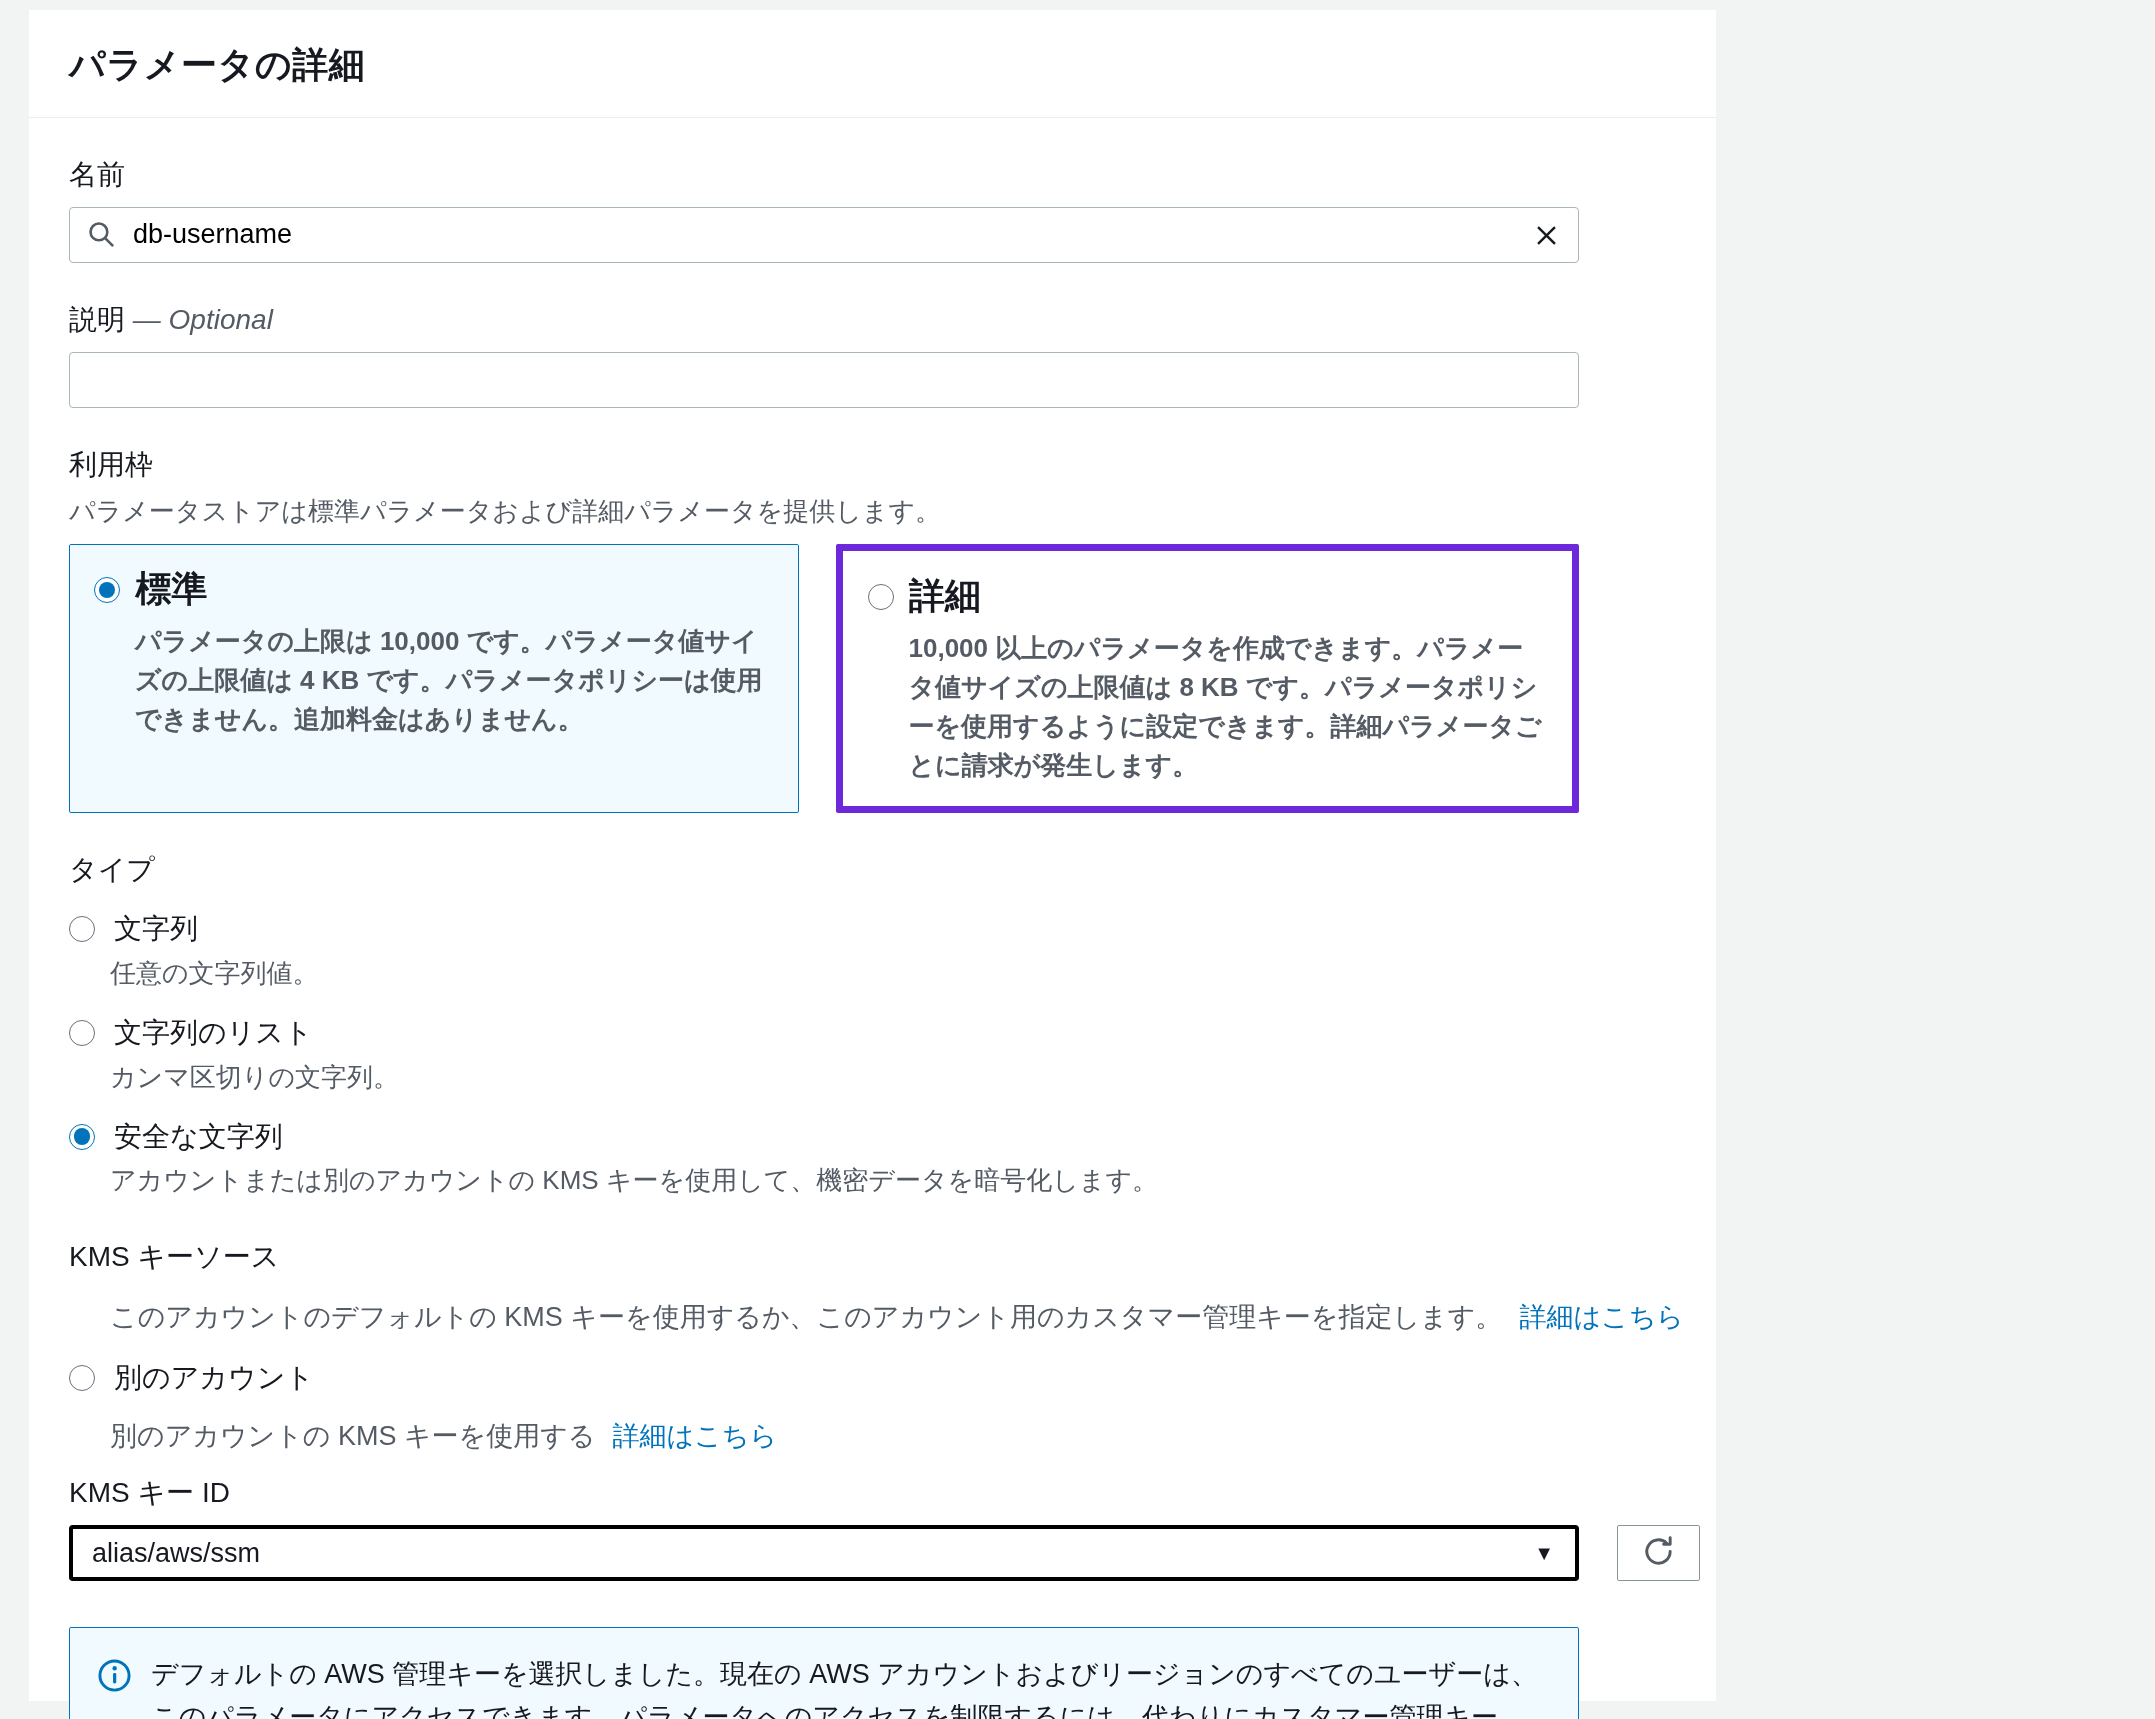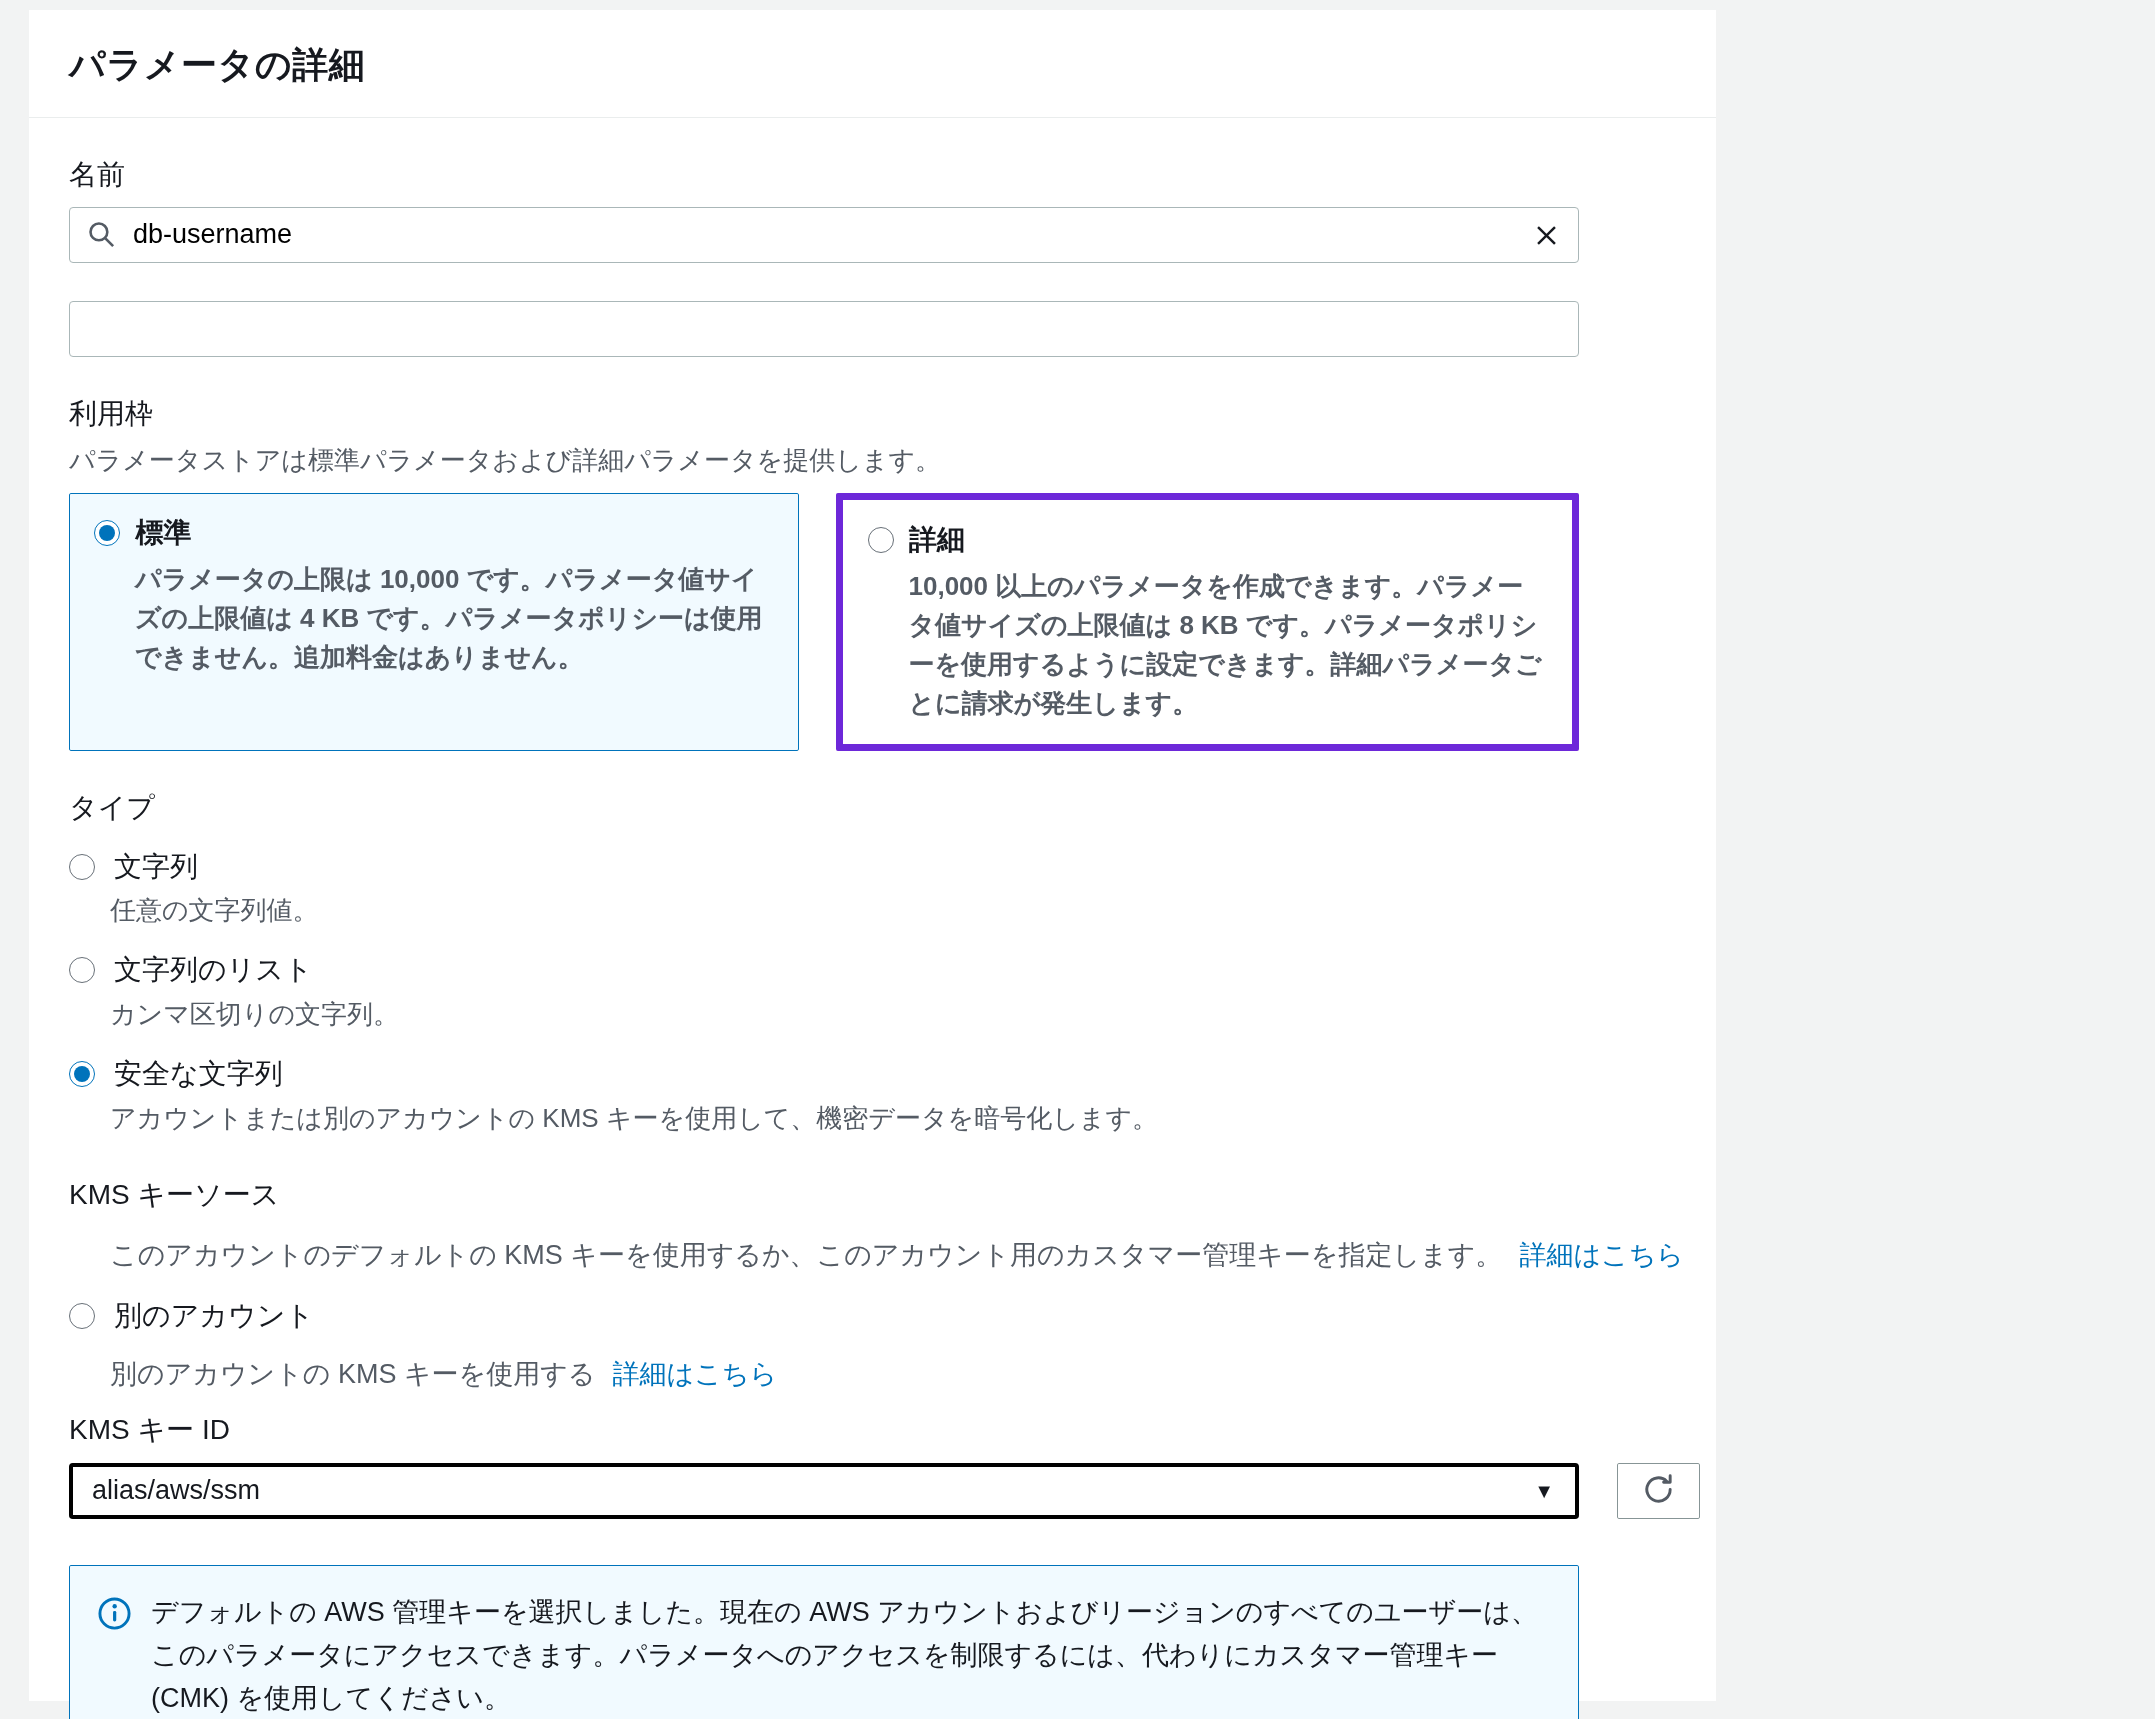--- a/index.html
+++ b/index.html
@@ -38,21 +38,21 @@
     border:none; background:none; padding:0; cursor:pointer; line-height:0;
   }
 
   .tiles { display:flex; gap:37px; margin-top:15.4px; width:1510px; }
   .tile {
     flex:1; border:7px solid #6d28d9; border-radius:1.9px;
     padding:21px 25px; min-height:154px; background:#fff; cursor:pointer;
   }
   .tile.checked { border:1.9px solid #0073bb; background:#f1faff; padding:20px 24px; }
   .tile-head { display:flex; align-items:center; gap:15.4px; }
-  .tile-title { font-size:28px; font-weight:700;font-family:Liberation Mono, monospace; }
+  .tile-title { font-size:36px; font-weight:700;font-family:Liberation Mono, monospace; }
   .tile-desc { margin:7.7px 0 0 41px; font-size:26px; color:#545b64; line-height:1.5;font-weight:bold; }
 
   .radio {
     width:26px; height:26px; border-radius:50%;
     border:1.9px solid #687078; background:#fff;
     position:relative; flex:none; display:inline-block;
   }
   .radio.checked { border-color:#0073bb; }
   .radio.checked::after {
     content:""; position:absolute; left:3.8px; top:3.8px; right:3.8px; bottom:3.8px;
@@ -121,20 +121,24 @@
               <svg width="29" height="29" viewBox="0 0 24 24">
                   <line x1="5" y1="5" x2="19" y2="19" stroke="#16191f" stroke-width="2"></line>
                   <line x1="19" y1="5" x2="5" y2="19" stroke="#16191f" stroke-width="2"></line>
                 </svg>
             </span>
           </button>
         </div>
       </div>
 
       <div class="section">
+        <div class="field-label">
+          <span>説明</span>
+          <span class="optional">— Optional</span>
+        </div>
         <div class="input-wrap">
           <input class="text-input" value="" style="">
         </div>
       </div>
 
       <div class="section">
         <div class="field-label">利用枠</div>
         <div class="help-text">パラメータストアは標準パラメータおよび詳細パラメータを提供します。</div>
         <div class="tiles">
           <div class="tile checked">

